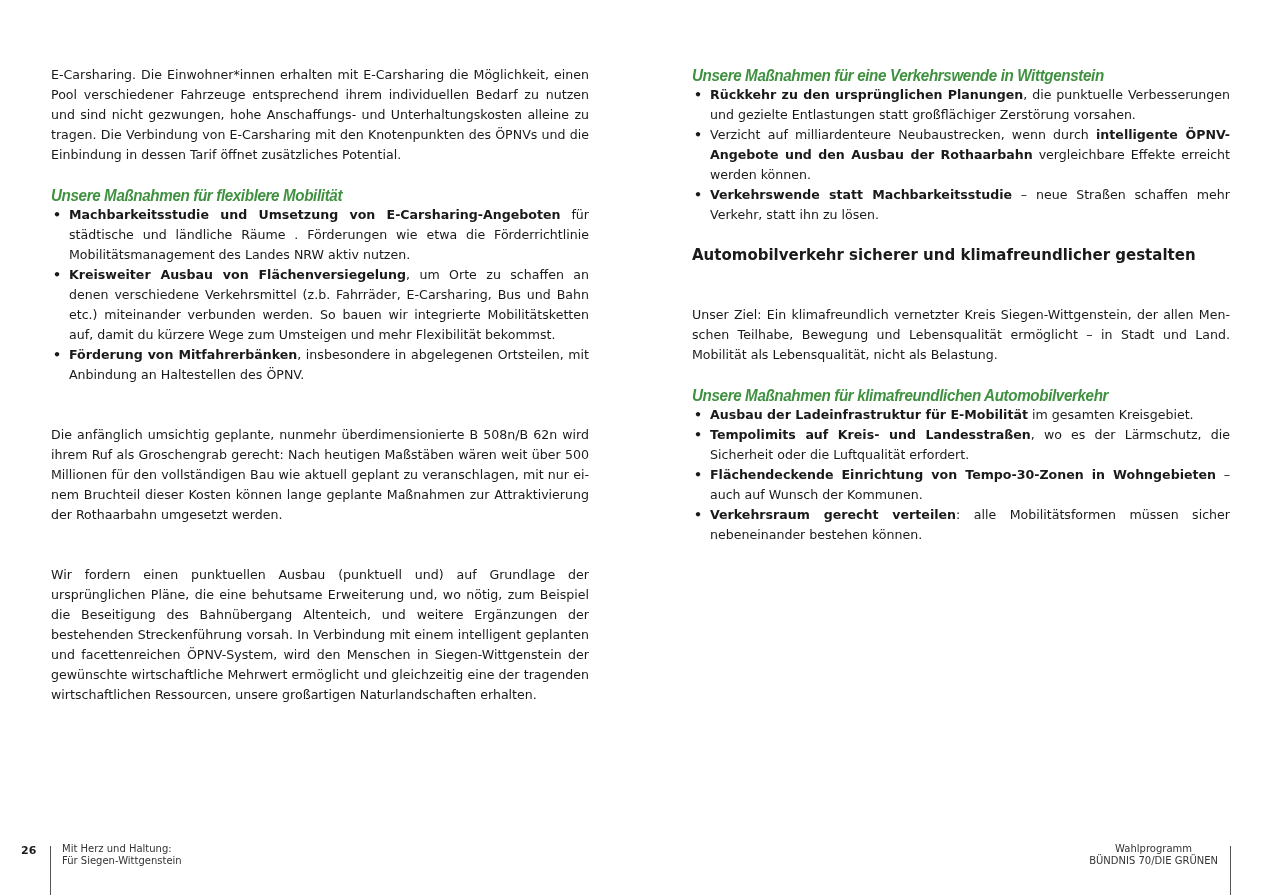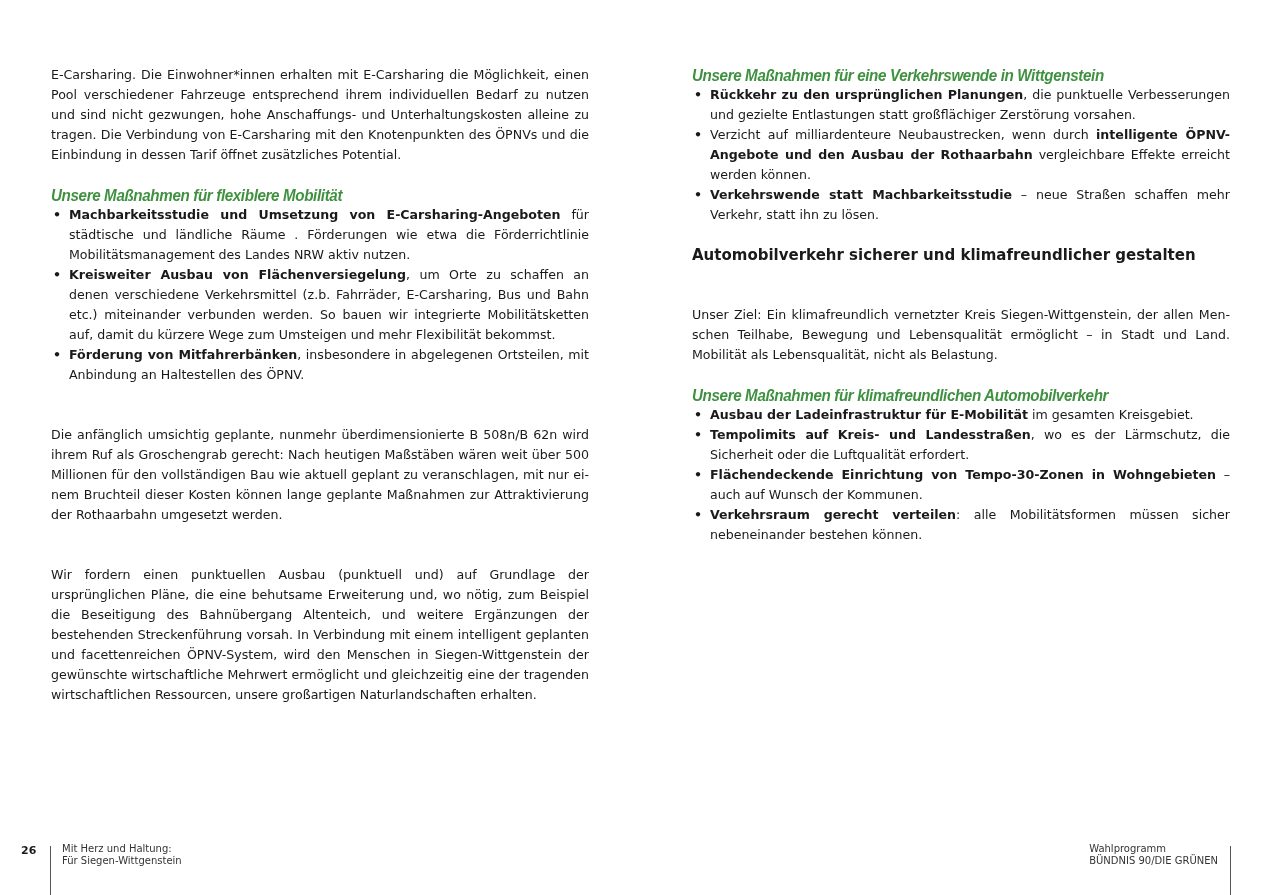--- a/index.html
+++ b/index.html
@@ -70,19 +70,19 @@
     <div class="gap"></div>
     <h3 class="sub" style="color: rgb(63, 145, 64);">Unsere Maßnahmen für klimafreundlichen Automobilverkehr</h3>
     <ul>
       <li><span class="bullet">•</span><b>Ausbau der Ladeinfrastruktur für E-Mobilität</b><span> im gesamten Kreisgebiet.</span></li>
       <li><span class="bullet">•</span><b>Tempolimits auf Kreis- und Landesstraßen</b><span>, wo es der Lärmschutz, die Sicherheit oder die Luftqualität erfordert.</span></li>
       <li><span class="bullet">•</span><b>Flächendeckende Einrichtung von Tempo-30-Zonen in Wohngebieten</b><span> – auch auf Wunsch der Kommunen.</span></li>
       <li><span class="bullet">•</span><b>Verkehrsraum gerecht verteilen</b><span>: alle Mobilitätsformen müssen sicher nebeneinan­der bestehen können.</span></li>
     </ul>
   </div>
 
-  <div class="footer" style="right:62px; text-align:left;">
+  <div class="footer" style="right:62px; text-align:center;">
     <div>Wahlprogramm</div>
-    <div>BÜNDNIS 90/DIE GRÜNEN</div>
+    <div>BÜNDNIS 70/DIE GRÜNEN</div>
   </div>
   <div class="vline" style="left:590px;"></div>
   <div class="pnum" style="left:622px;margin-left:40px;">27</div>
 </div>
 
 </body></html>

